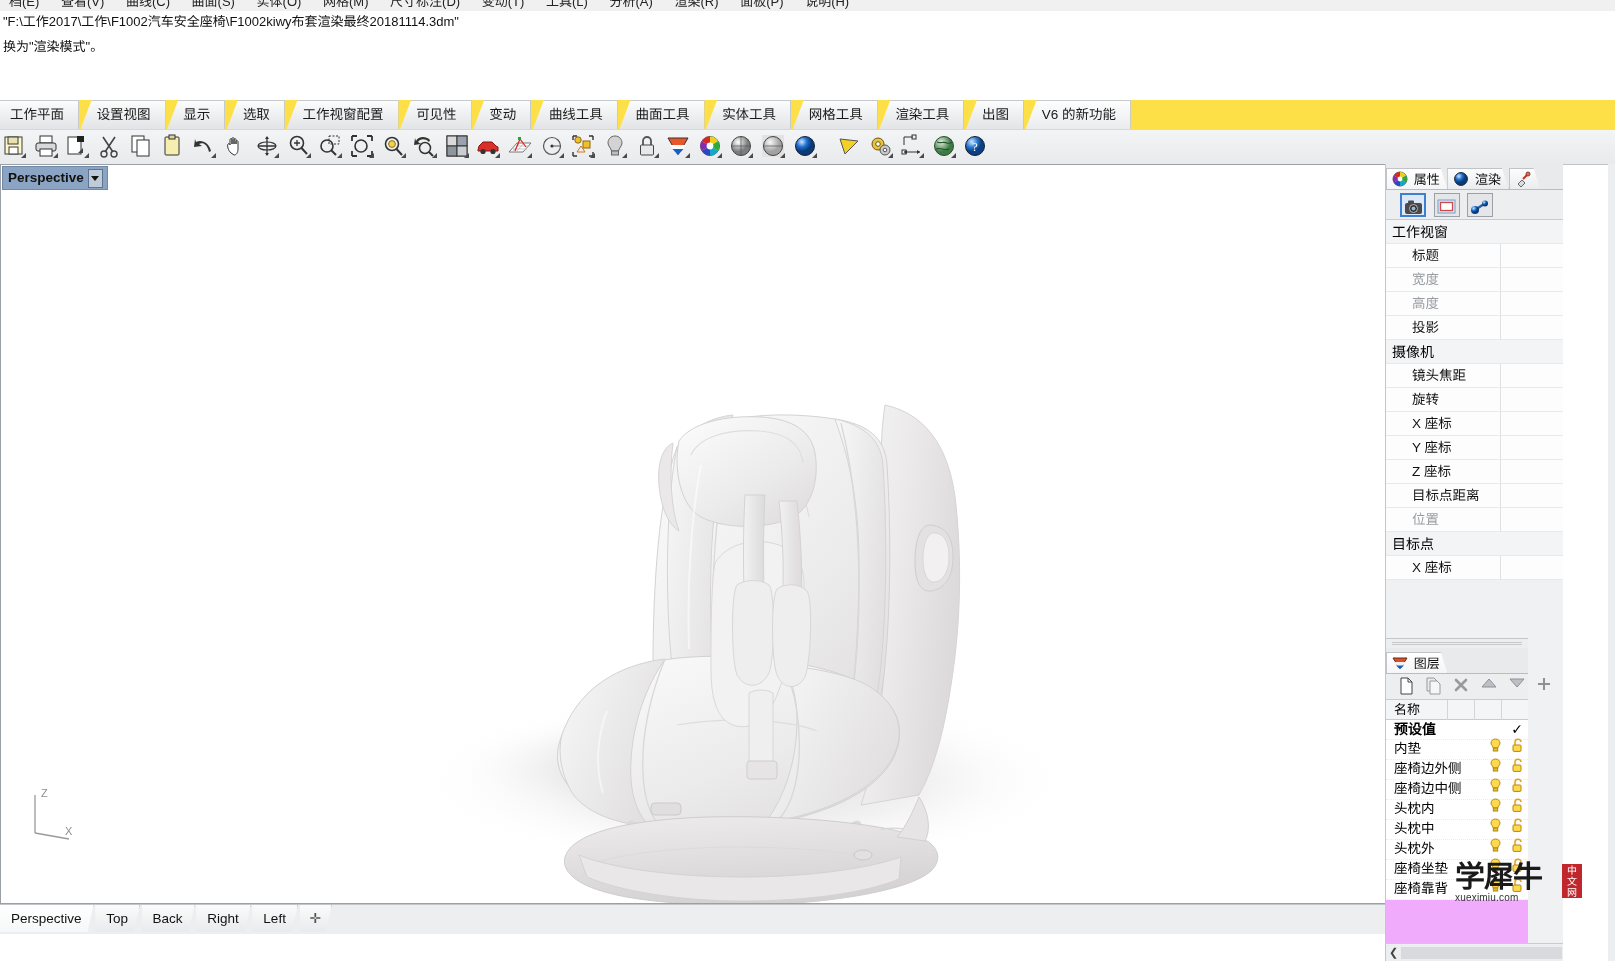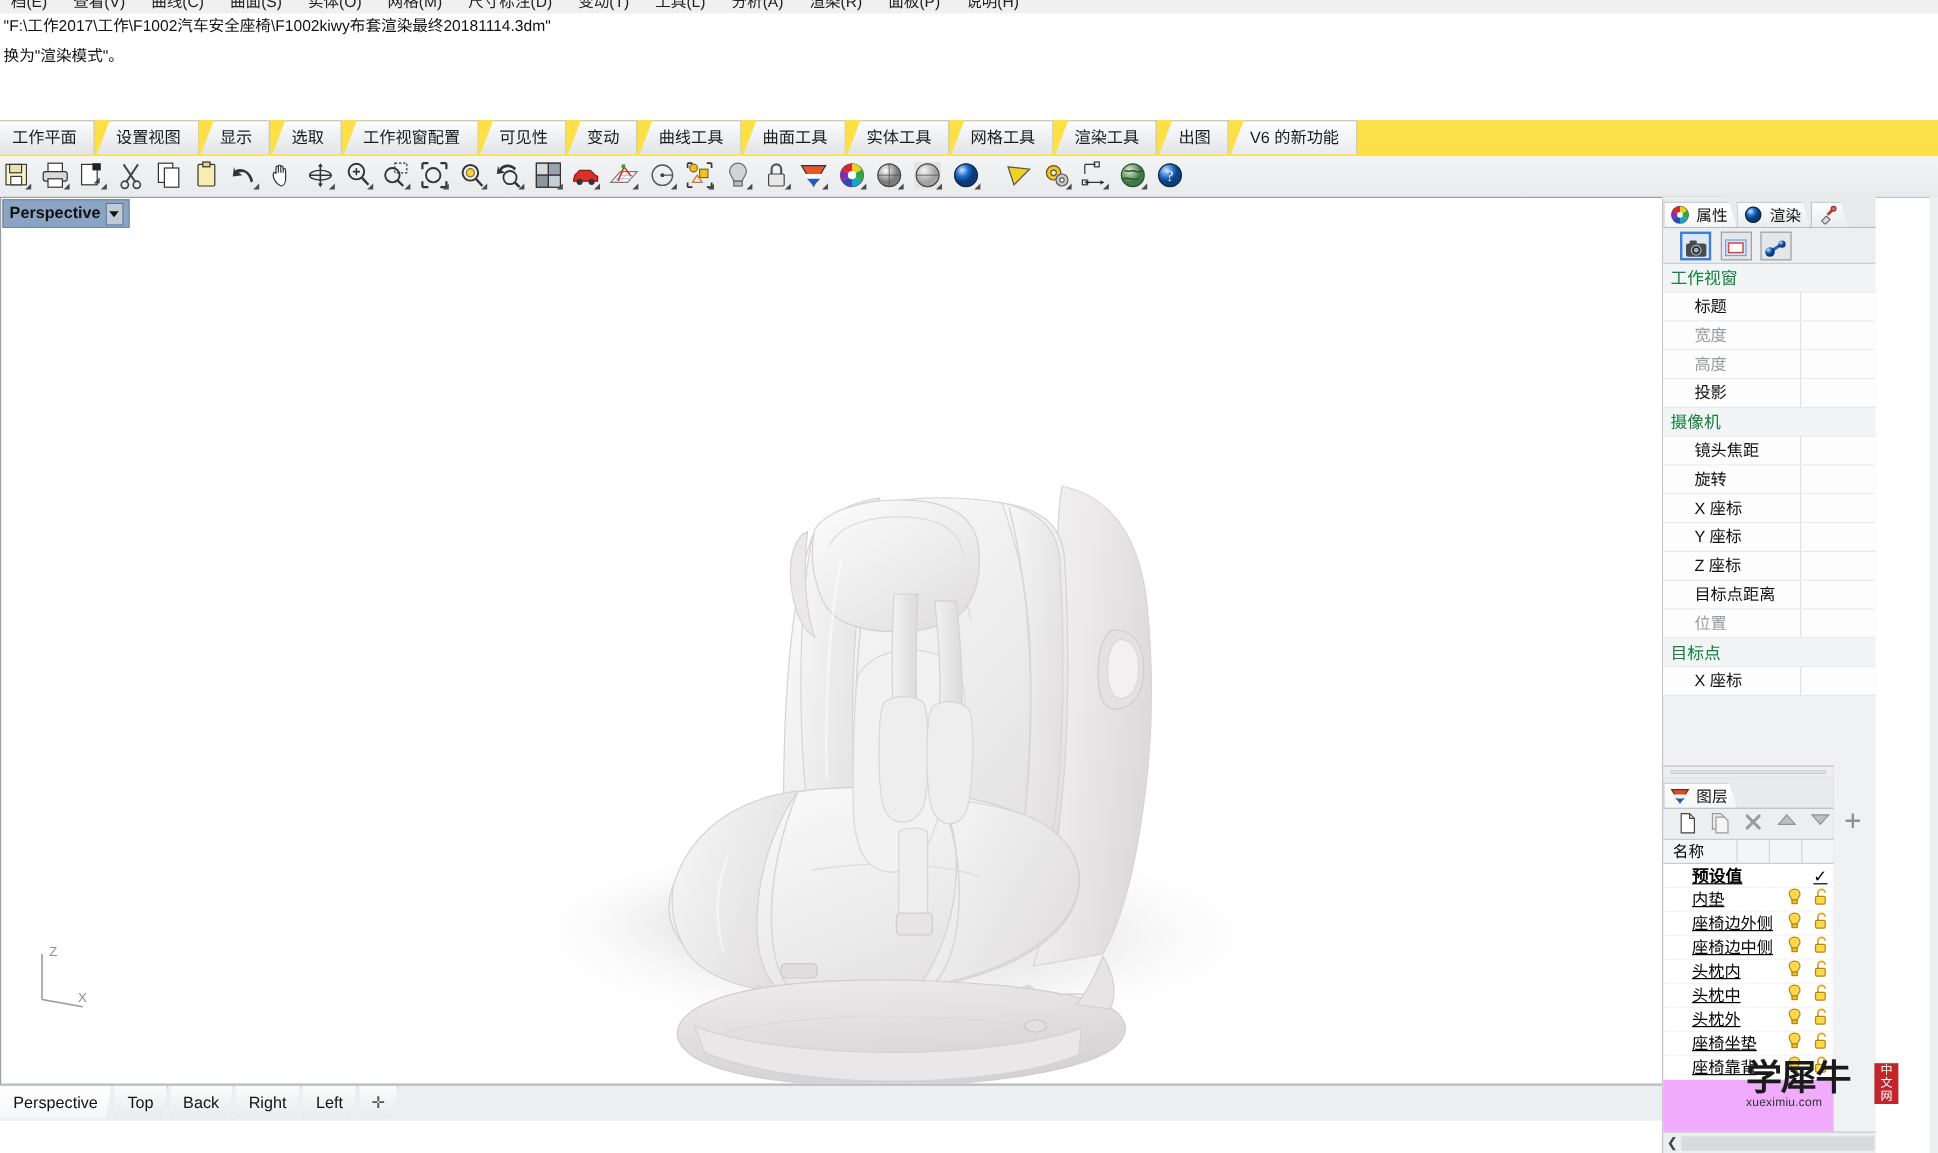--- a/index.html
+++ b/index.html
@@ -174,21 +174,21 @@
 
   .proplist{background:#ffffff;}
   .prow{
     height:24px;line-height:24px;font-size:13.5px;
     border-bottom:1px solid #e7e9eb;
     padding-left:12px;box-sizing:border-box;color:#111;
     background:#fbfbfc;
     display:flex;align-items:center;
   }
   .prow.group{
-    background:#f3f4f6;padding-left:6px;color:#15803d;font-size:14px;
+    background:#f3f4f6;padding-left:6px;color:#000000;font-size:14px;
   }
   .prow.sub{padding-left:26px;background:#fdfdfe;}
   .prow.dim{color:#9a9da1;}
   .prow .vcell{
     margin-left:auto;width:62px;height:23px;border-left:1px solid #dfe1e4;
   }
 
   
   #layersec{
     position:absolute;left:0;top:474px;width:142px;height:323px;
@@ -205,39 +205,39 @@
   }
   .ltb{display:inline-block;width:24px;height:21px;text-align:center;vertical-align:top;}
   .layhead{
     height:20px;line-height:20px;background:#f4f5f7;
     border-bottom:1px solid #c8cbcf;font-size:13px;padding-left:8px;
     box-sizing:border-box;display:flex;align-items:center;
   }
   .layhead .hcol{width:26px;border-left:1px solid #d3d6d9;height:20px;}
   .layrow{
     height:20px;line-height:20px;font-size:13.5px;
-    padding-left:24px;box-sizing:border-box;display:flex;align-items:flex-start;
-    background:#ffffff;border-bottom:1px dotted #ececec;text-decoration:underline;
+    padding-left:8px;box-sizing:border-box;display:flex;align-items:flex-end;
+    background:#ffffff;border-bottom:1px dotted #ececec;
   }
   .layrow.default{font-weight:bold;font-size:14px;background:#ffffff;}
   .layrow .lname{flex:0 0 auto;}
   .layrow .spacer{flex:1 1 auto;}
   .layrow .ic{width:22px;text-align:center;}
   .layscroll{
     position:absolute;left:0;bottom:0;width:178px;height:17px;
     background:#eceef0;border-top:1px solid #c8cbcf;
     display:flex;align-items:center;
   }
   .layscroll .arrow{width:15px;text-align:center;font-size:11px;color:#444;}
   .layscroll .track{flex:1;height:12px;background:#d8dadd;margin-right:2px;}
 
   
   #watermark{
     position:absolute;left:1455px;top:862px;width:125px;height:44px;
-    z-index:40;pointer-events:none;margin-top:22px;
+    z-index:40;pointer-events:none;
   }
   #watermark .big{
     font-family:"DejaVu Serif","Liberation Serif",serif;
     font-weight:bold;font-size:30px;color:#1a1a1a;line-height:30px;
     letter-spacing:-1px;
   }
   #watermark .sm{font-size:10px;color:#333;line-height:11px;letter-spacing:0.2px;}
   #watermark .redbox{
     position:absolute;right:-2px;top:2px;width:20px;height:34px;background:#c0272d;
     color:#fff;font-size:10px;line-height:11px;text-align:center;padding-top:1px;

